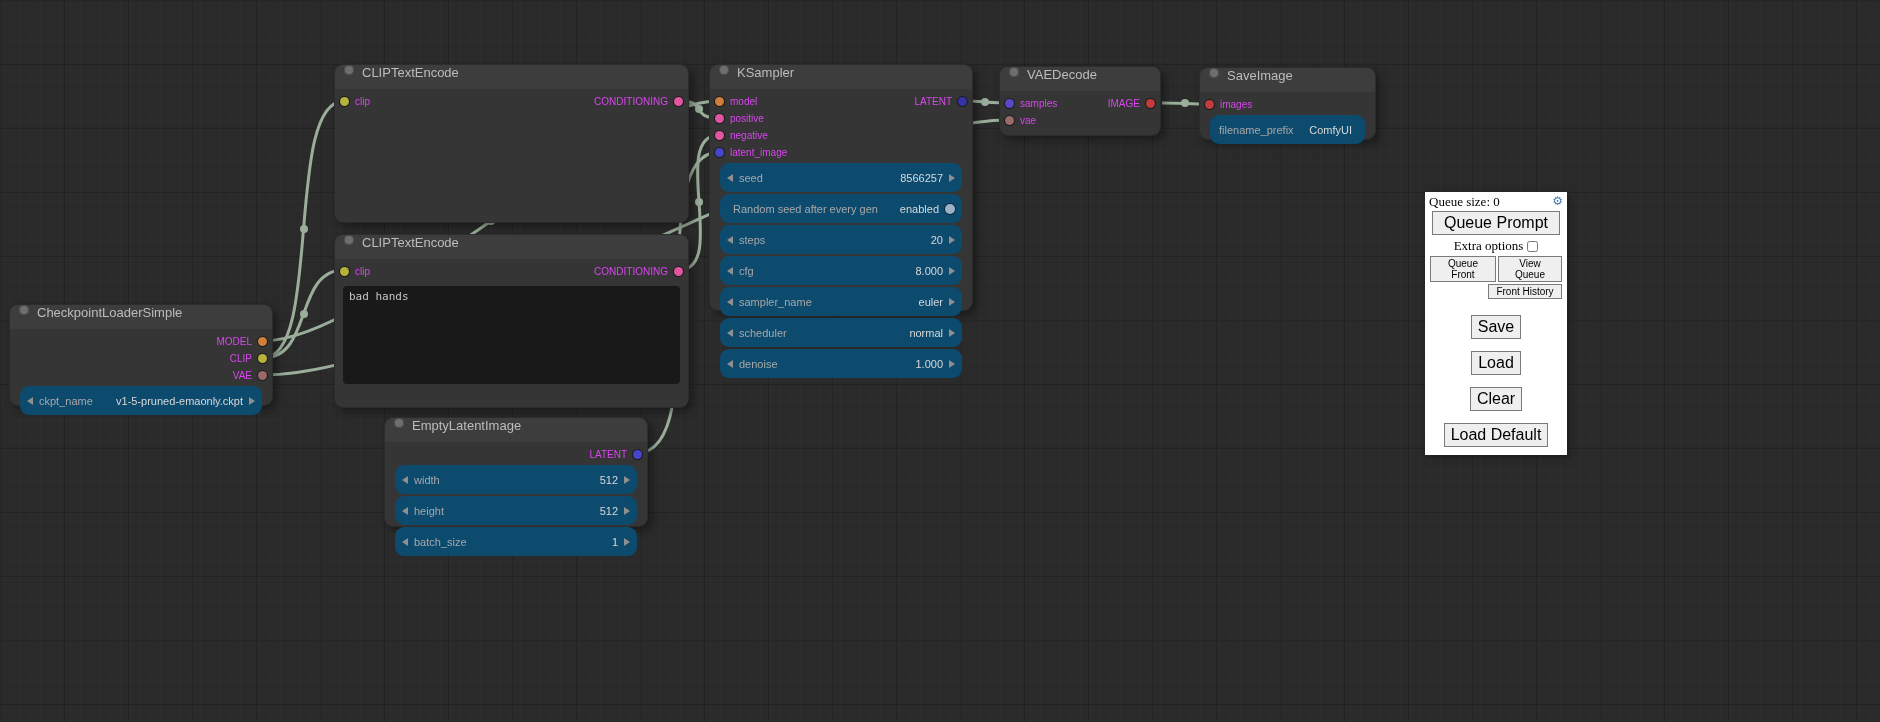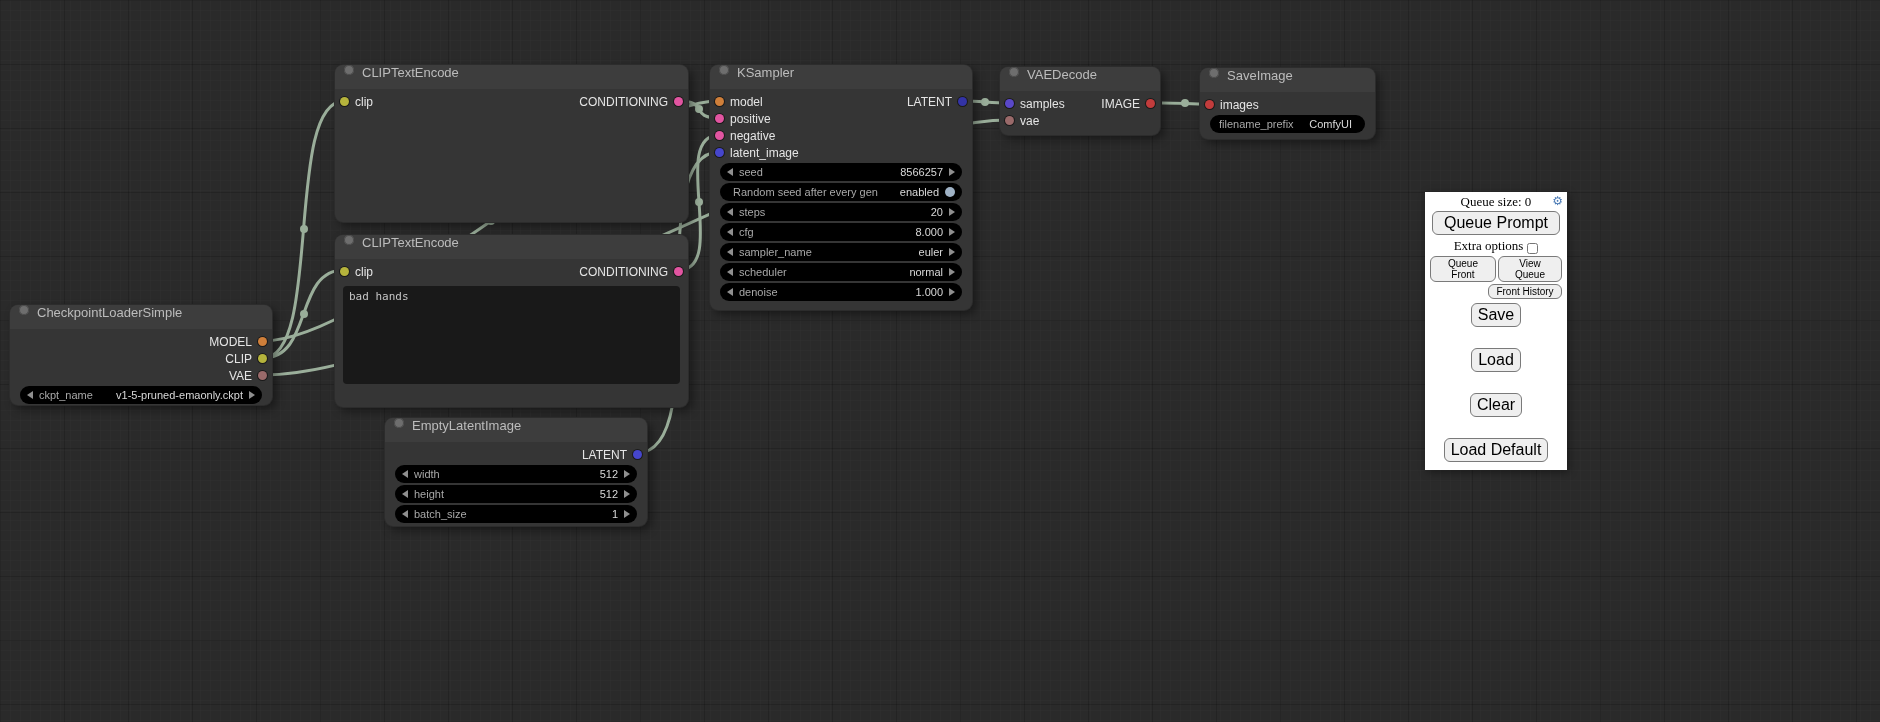--- a/index.html
+++ b/index.html
@@ -27,33 +27,33 @@
     display:flex;align-items:flex-start;padding:0 9px;gap:8px;
   }
   .ndot{width:10px;height:10px;border-radius:50%;background:#6e6e6e;box-shadow:inset 0 0 0 1px #4a4a4a;flex:none;}
   .ntext{color:#bcbcbc;font-size:13px;white-space:nowrap;}
 
   .slots{padding-top:4px;}
   .srow{display:flex;justify-content:space-between;align-items:center;height:17px;padding:0 5px;}
   .srow.outonly{justify-content:flex-end;}
   .sin,.sout{display:flex;align-items:center;gap:6px;}
   .dot{width:9px;height:9px;border-radius:50%;display:inline-block;box-shadow:0 0 0 1px rgba(0,0,0,0.5);flex:none;}
-  .slbl{color:#e5e5e5;font-size:12px;white-space:nowrap;text-align:center;}
+  .slbl{color:#d946ef;font-size:10px;white-space:nowrap;text-align:center;}
 
   .c-model{background:#cf7f3a}
   .c-clip{background:#b5b33c}
   .c-vae{background:#9a6a6a}
   .c-cond{background:#e255a1}
   .c-latent{background:#4646cc}
   .c-latent-dark{background:#3333a6}
   .c-samples{background:#5a48c8}
   .c-image{background:#c23c3c}
 
   .widget{
-    height:18px;background:#000000;border-radius:9px;
+    height:29px;background:#0c4a6e;border-radius:9px;
     display:flex;align-items:center;margin:2px 10px;padding:0 7px;
     font-size:11px;color:#a8a8a8;
   }
   .tri-l{width:0;height:0;border-top:4px solid transparent;border-bottom:4px solid transparent;border-right:6px solid #8f8f8f;flex:none;}
   .tri-r{width:0;height:0;border-top:4px solid transparent;border-bottom:4px solid transparent;border-left:6px solid #8f8f8f;flex:none;}
   .wlabel{margin-left:6px;white-space:nowrap;}
   .wvalue{margin-left:auto;margin-right:6px;color:#d8d8d8;white-space:nowrap;}
   .toggle-ind{width:10px;height:10px;border-radius:50%;background:#9fb2c5;box-shadow:0 0 0 1px rgba(0,0,0,0.4);flex:none;}
 
   .prompt-text{
@@ -64,33 +64,33 @@
   }
 
   
   .menu{
     position:absolute;left:1425px;top:192px;width:142px;z-index:10;
     background:#ffffff;color:#000;padding:2px 4px 6px 4px;box-sizing:border-box;
     display:flex;flex-direction:column;align-items:center;
     font-family:"Liberation Serif",serif;
     box-shadow:2px 2px 8px rgba(0,0,0,0.4);
   }
-  .menu-header{position:relative;width:100%;text-align:center;font-size:13px;line-height:15px;}
+  .menu-header{position:relative;width:100%;font-size:13px;line-height:15px;}
   .gear{position:absolute;right:0;top:0;font-size:12px;color:#4a7ab5;cursor:pointer;line-height:14px;font-family:"DejaVu Sans",sans-serif;}
   .menu button{
     font-family:"Liberation Sans",sans-serif;background:#efefef;
-    border:1px solid #7a7a7a;border-radius:6px;color:#000;cursor:pointer;
+    border:1px solid #7a7a7a;border-radius:0;color:#000;cursor:pointer;
   }
   .btn-big{font-size:16px;padding:2px 6px;margin:2px 0;}
   .btn-queue-prompt{width:128px;}
-  .extra-row{display:flex;align-items:flex-end;gap:4px;font-size:13px;margin:1px 0;}
+  .extra-row{display:flex;align-items:center;gap:4px;font-size:13px;margin:1px 0;}
   .extra-row input{width:11px;height:11px;margin:0;}
   .btn-small{font-size:10px;padding:1px 4px;margin:1px 1px;}
   .small-row{display:flex;justify-content:flex-end;width:100%;}
-  .btn-group{display:flex;flex-direction:column;align-items:center;margin-top:1px;gap:17px;}
+  .btn-group{display:flex;flex-direction:column;align-items:center;margin-top:13px;gap:8px;}
 </style>
 </head>
 <body>
 
 <svg id="wires" width="1880" height="722">
   <path class="wire" d="M263 341 C373 341 609 101 719 101"></path>
   <path class="wire" d="M263 358 C323 358 284 101 344 101"></path>
   <path class="wire" d="M263 358 C313 358 294 270 344 270"></path>
   <path class="wire" d="M263 375 C448 375 824 120 1009 120"></path>
   <path class="wire" d="M679 101 C709 101 689 118 719 118"></path>

